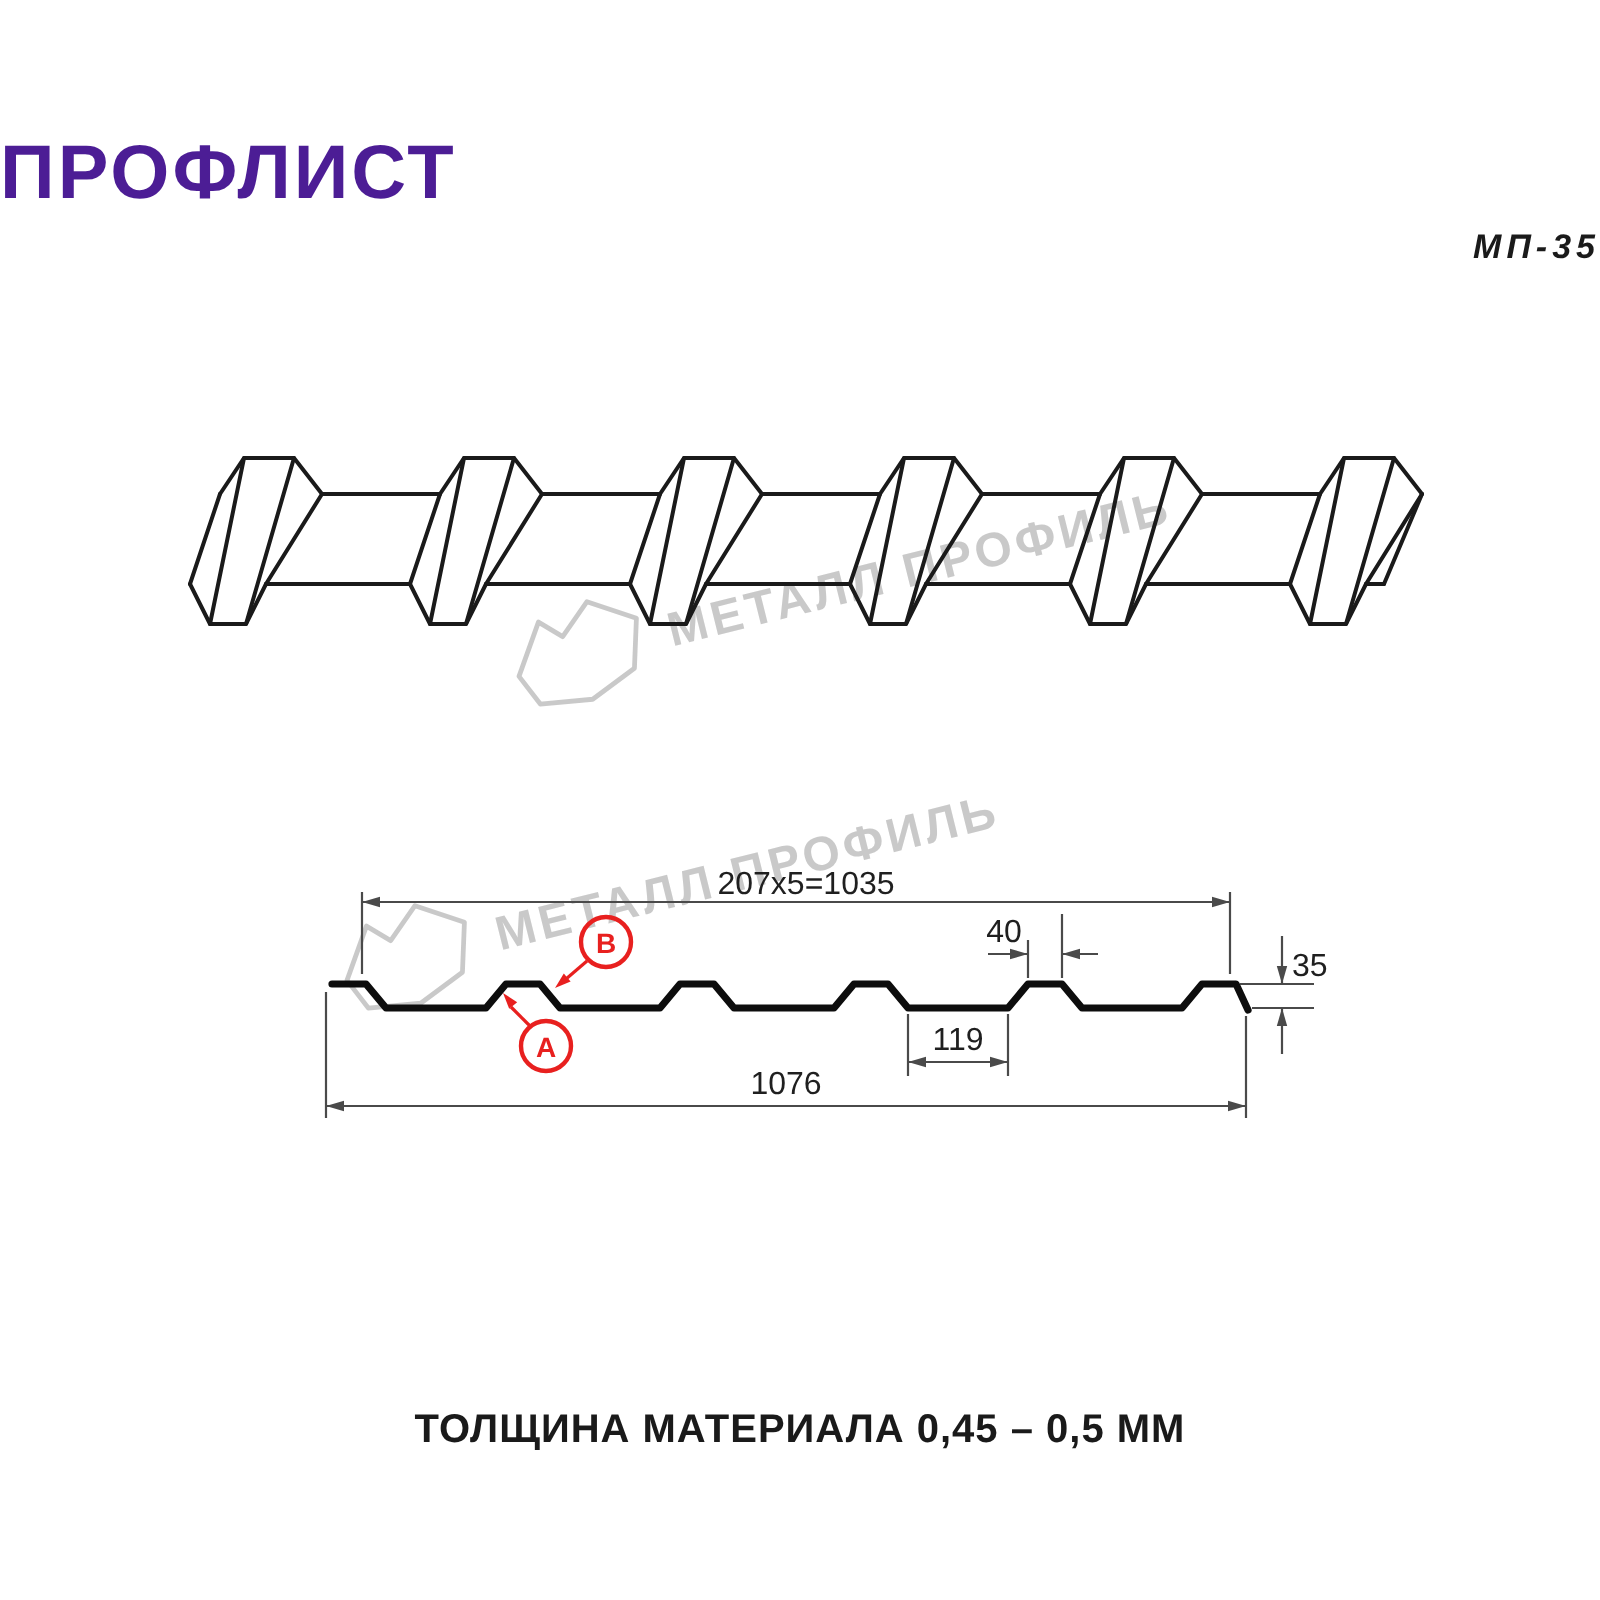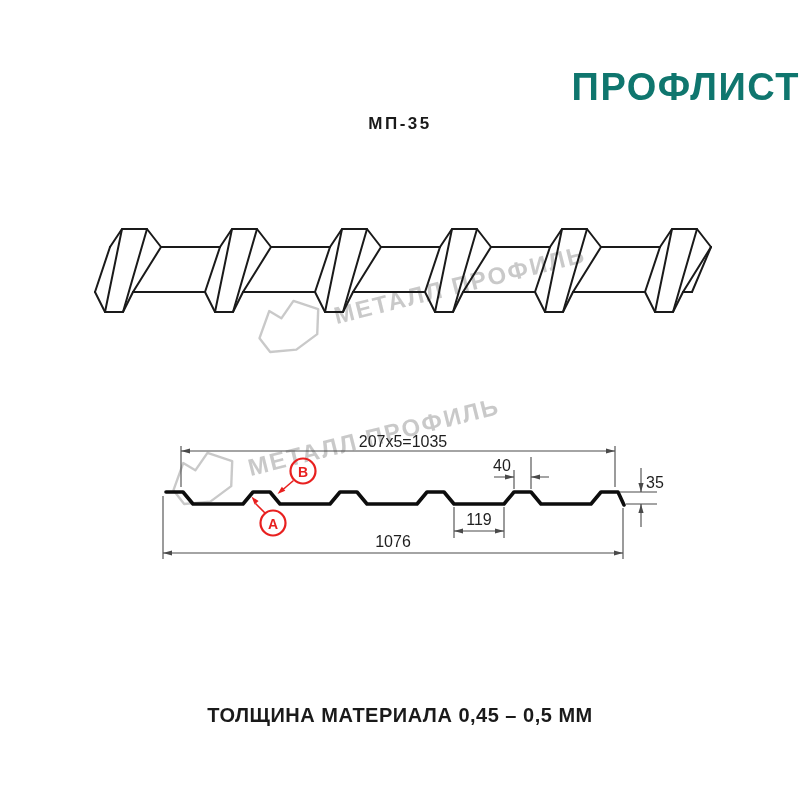--- a/index.html
+++ b/index.html
@@ -1,26 +1,26 @@
 <!DOCTYPE html>
 <html><head>
 <meta charset="utf-8">
 <style>
   html,body{margin:0;padding:0;background:#ffffff;}
   .canvas{
     position:relative;width:800px;height:800px;background:#ffffff;overflow:hidden;
     font-family:"Liberation Sans","DejaVu Sans",sans-serif;
   }
   .title{
-    position:absolute;top:66px;left:0;width:100%;text-align:right;
-    font-size:38px;font-weight:800;letter-spacing:1.5px;color:#0f766e;
+    position:absolute;top:66px;left:0;width:100%;text-align:left;
+    font-size:38px;font-weight:800;letter-spacing:1.5px;color:#4c1d95;
   }
   .subtitle{
-    position:absolute;top:114px;left:0;width:100%;text-align:center;
-    font-size:17px;font-weight:600;letter-spacing:2.5px;color:#1a1a1a;
+    position:absolute;top:114px;left:0;width:100%;text-align:right;
+    font-size:17px;font-weight:600;letter-spacing:2.5px;color:#1a1a1a;font-style:italic;
   }
   .watermark{
     position:absolute;display:flex;align-items:center;gap:10px;
     color:#c7c7c7;transform:rotate(-14deg);transform-origin:30px 50%;
     pointer-events:none;z-index:1;opacity:0.95;
   }
   .watermark .wm-text{
     font-size:24px;font-weight:700;letter-spacing:2px;white-space:nowrap;
   }
   .wm1{left:254px;top:302px;}

